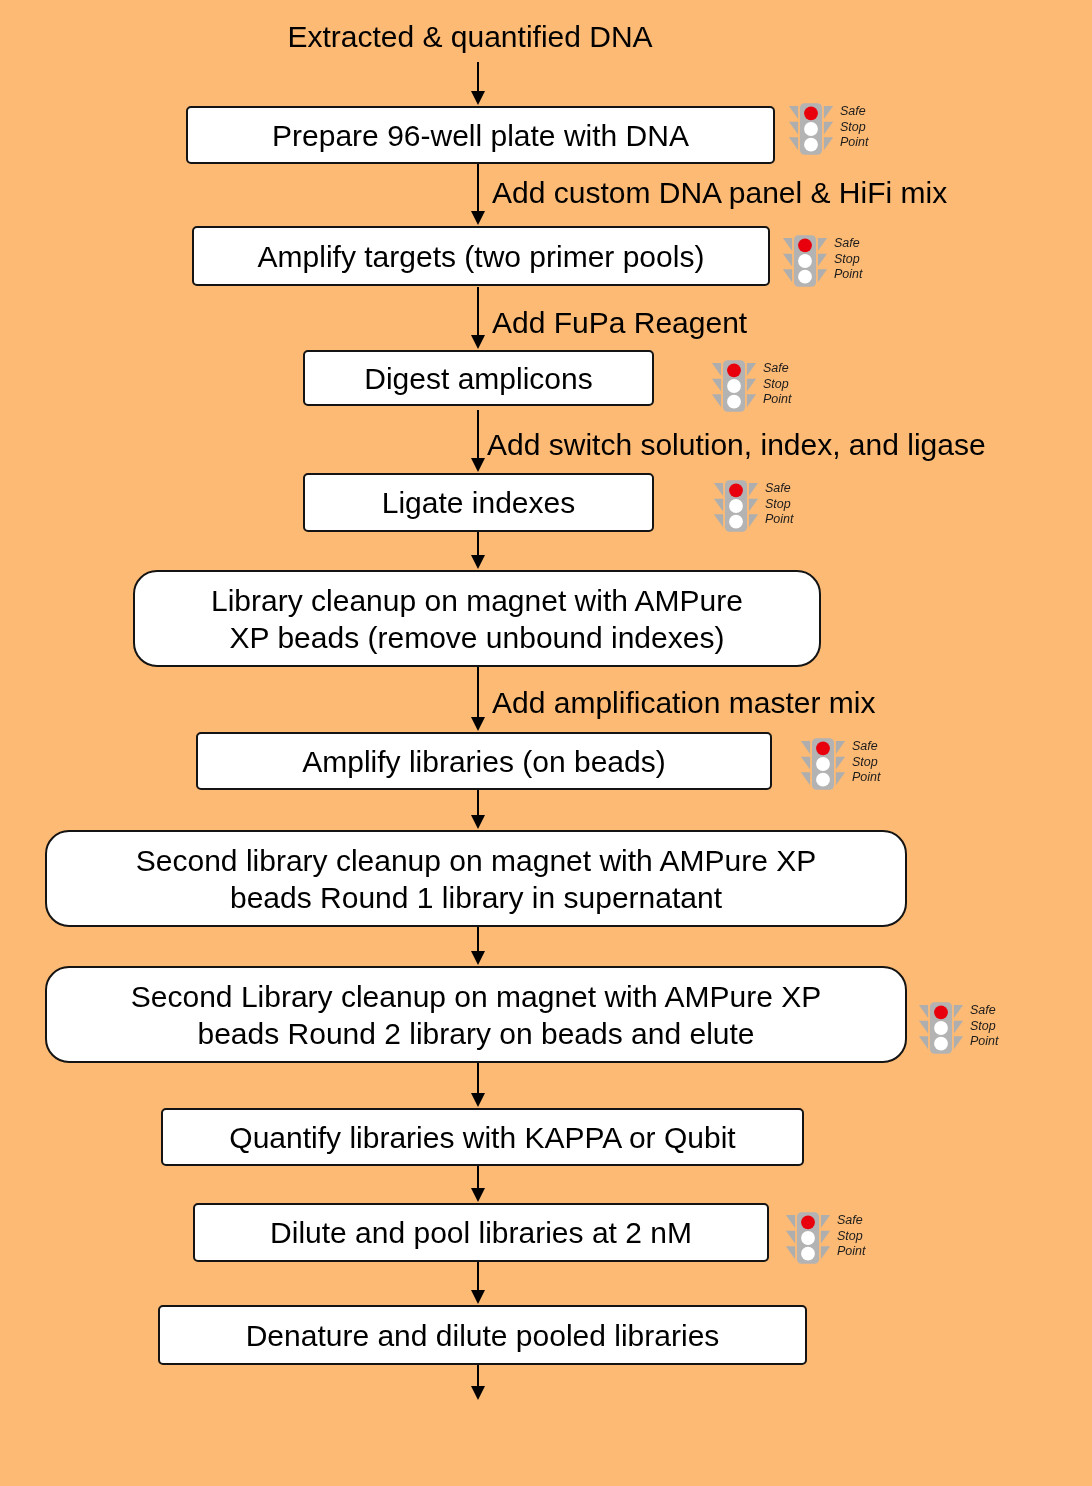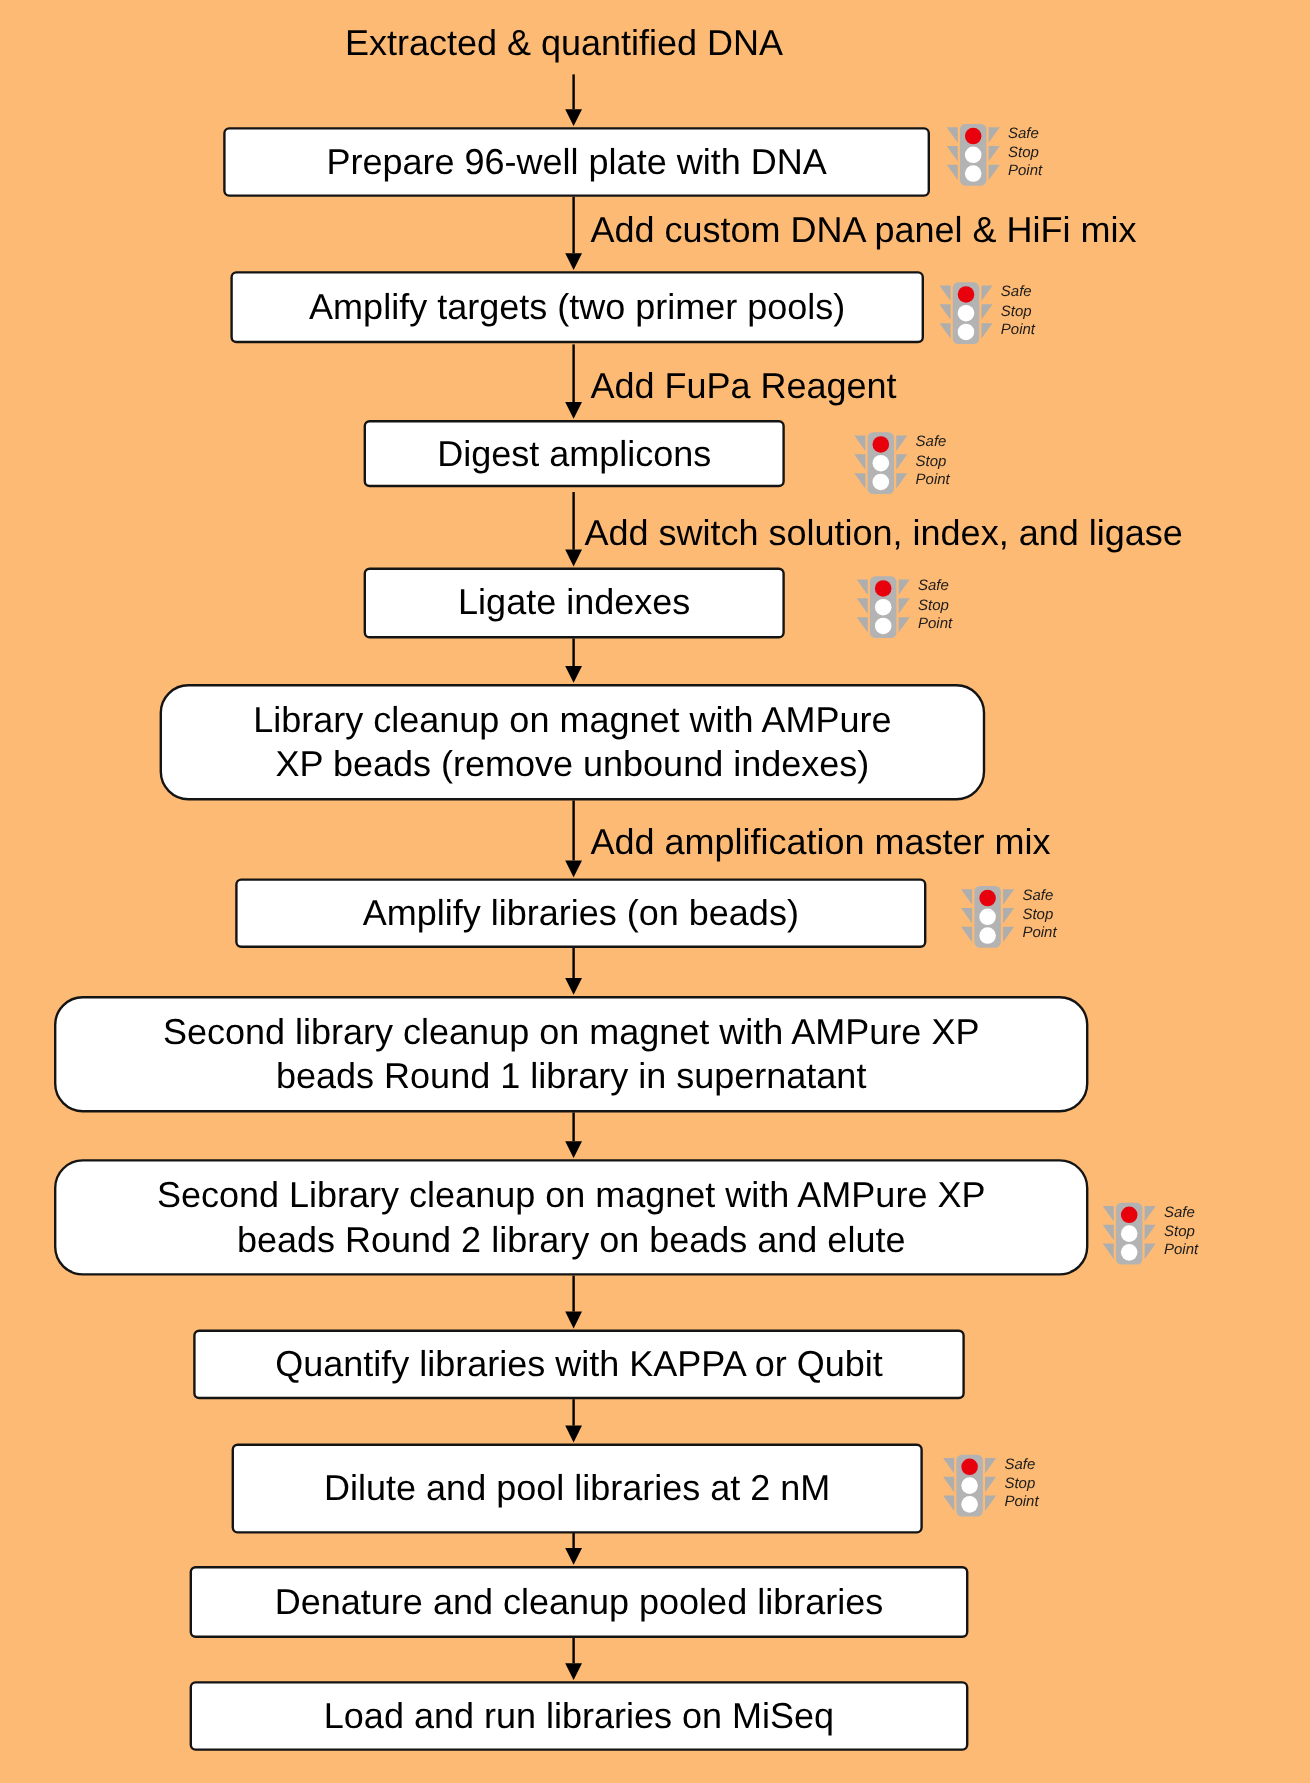--- a/index.html
+++ b/index.html
@@ -137,33 +137,28 @@
     <div class="node-text">
       <span>Second Library cleanup on magnet with AMPure XP</span>
       <span>beads Round 2 library on beads and elute</span>
     </div>
   </div>
   <div class="node" style="left:161px;top:1108px;width:643px;height:58px">
     <div class="node-text">
         <span>Quantify libraries with KAPPA or Qubit</span>
       </div>
   </div>
-  <div class="node" style="left:193px;top:1203px;width:576px;height:75px">
+  <div class="node" style="left:193px;top:1203px;width:576px;height:59px">
     <div class="node-text">
         <span>Dilute and pool libraries at 2 nM</span>
       </div>
   </div>
   <div class="node" style="left:158px;top:1305px;width:649px;height:60px">
     <div class="node-text">
-        <span>Denature and cleanup pooled libraries</span>
-      </div>
-  </div>
-  <div class="node" style="left:158px;top:1401px;width:649px;height:58px">
-    <div class="node-text">
-        <span>Load and run libraries on MiSeq</span>
+        <span>Denature and dilute pooled libraries</span>
       </div>
   </div>
 
   <div class="tl" style="left:788px;top:101px">
     <svg width="46" height="56" viewBox="0 0 50 56">
       <polygon class="wing" points="1,3 11,3 11,17"></polygon>
         <polygon class="wing" points="39,3 49,3 39,17"></polygon>
       <polygon class="wing" points="1,20 11,20 11,34"></polygon>
         <polygon class="wing" points="39,20 49,20 39,34"></polygon>
       <polygon class="wing" points="1,37 11,37 11,51"></polygon>

